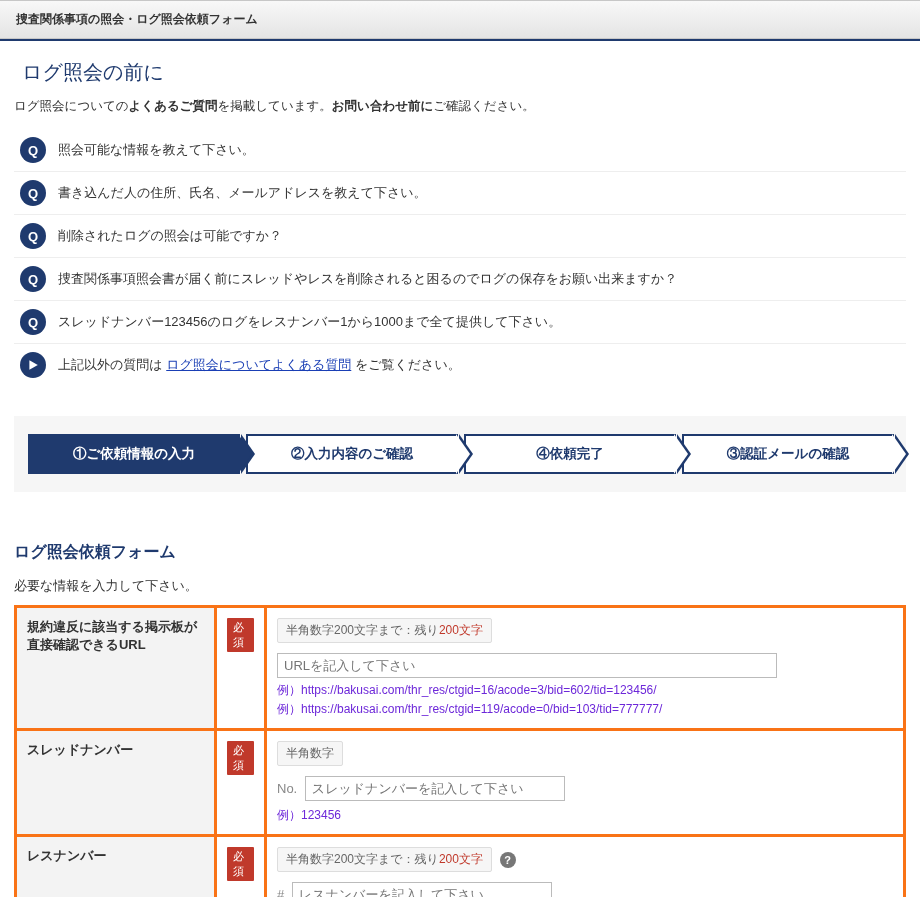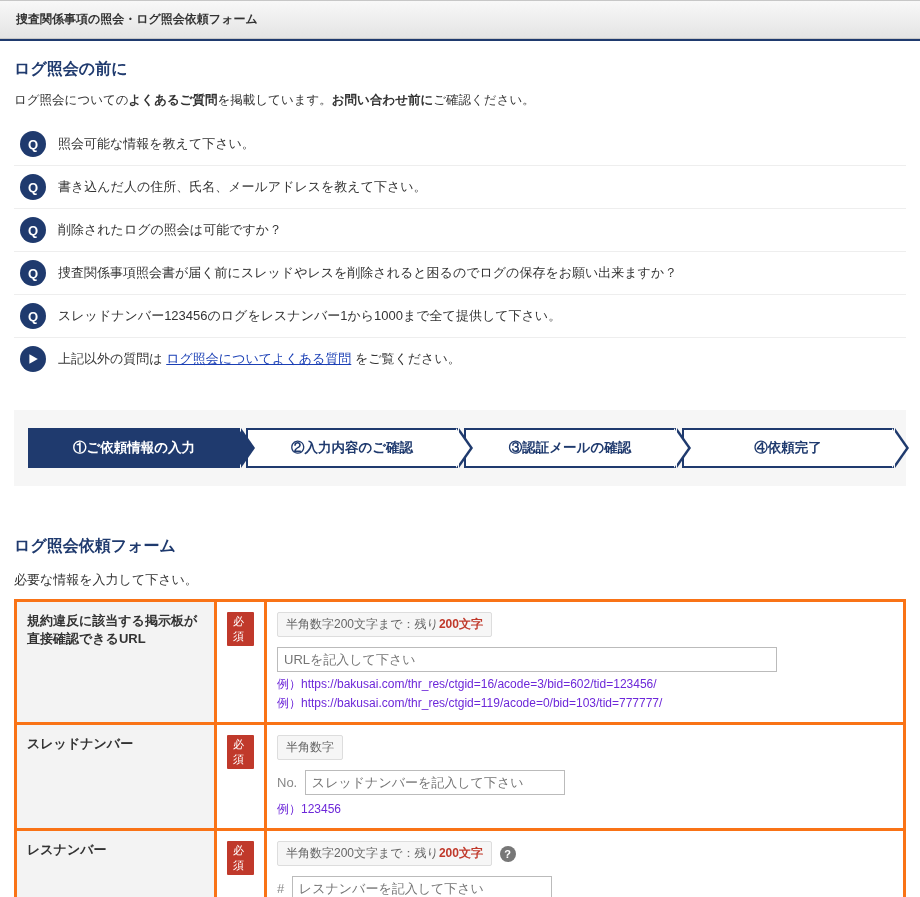--- a/index.html
+++ b/index.html
@@ -1,20 +1,20 @@
 <!DOCTYPE html>
 <html><head>
 <meta charset="utf-8">
 <style>
 * { box-sizing: border-box; margin: 0; padding: 0; }
 body { font-family: "Hiragino Kaku Gothic Pro", Meiryo, sans-serif; font-size: 13px; color: #333; background: #fff; width: 920px; }
 .page-title-bar { background: linear-gradient(#f8f8f8,#e4e4e4); border-top: 1px solid #c7c7c7; border-bottom: 1px solid #c7c7c7; padding: 10px 16px; font-size: 12px; font-weight: bold; color: #333; }
 .divider-blue { height: 2px; background: #1f3a6e; margin: 0 0 14px 0; }
 .content { padding: 0 14px 30px 14px; }
-.section-heading { color: #1f3a6e; font-size: 16px; font-weight: bold; margin: 18px 0 12px 0; }
+.section-heading { color: #1f3a6e; font-size: 20px; font-weight: normal; margin: 18px 0 12px 8px; }
 .intro-text { font-size: 12.5px; margin-bottom: 14px; }
 .intro-text .strong { font-weight: bold; }
 .faq-list { list-style: none; }
 .faq-item { display: flex; align-items: center; padding: 8px 6px; border-top: 1px solid #eee; }
 .faq-item:first-child { border-top: none; }
 .q-badge { flex: 0 0 26px; width: 26px; height: 26px; border-radius: 50%; background: #1f3a6e; color: #fff; font-size: 13px; font-weight: bold; display: flex; align-items: center; justify-content: center; margin-right: 12px; }
 .faq-text { font-size: 13px; color: #333; }
 .arrow-badge { flex: 0 0 26px; width: 26px; height: 26px; border-radius: 50%; background: #1f3a6e; display: flex; align-items: center; justify-content: center; margin-right: 12px; }
 .arrow-badge svg { width: 12px; height: 12px; fill: #fff; }
 .faq-link { color: #1a3fb5; text-decoration: underline; }
@@ -27,21 +27,21 @@
 .step.active .arrow-right { border-left-color: #1f3a6e; }
 .step:last-child .arrow-right, .step:last-child .arrow-right-border { display: block; }
 .form-section-title { color: #1f3a6e; font-size: 16px; font-weight: bold; margin: 50px 0 14px 0; }
 .form-instruction { font-size: 13px; margin-bottom: 10px; }
 table.form-table { width: 100%; border-collapse: collapse; }
 table.form-table th, table.form-table td { border: 3px solid #f97316; padding: 10px 10px; vertical-align: top; font-size: 13px; text-align: left; margin-left: 27px; }
 table.form-table th { background: #f3f3f3; width: 200px; font-weight: bold; color: #333; }
 .req-cell { width: 50px; text-align: center; background: #fff; vertical-align: top; padding-top: 10px; }
 .req-badge { display: inline-block; background: #c0392b; color: #fff; font-size: 11px; padding: 2px 6px; border-radius: 1px; }
 .hint-pill { display: inline-block; background: #f6f6f6; border: 1px solid #ddd; padding: 3px 8px; font-size: 12px; color: #666; border-radius: 2px; margin-bottom: 6px; }
-.hint-pill .red { color: #c0392b; font-weight: bold; }
+.hint-pill .red { color: #c0392b; font-weight: normal; }
 .field-input { width: 100%; max-width: 500px; border: 1px solid #bbb; padding: 4px 6px; font-size: 13px; color: #999; background: #fff; margin: 4px 0; display: block; }
 .field-input.short { max-width: 260px; display: inline-block; }
 .example { color: #6d28d9; font-size: 12px; margin-top: 2px; }
 .inline-label { color: #888; font-size: 13px; margin-right: 4px; }
 .help-icon { display: inline-flex; align-items: center; justify-content: center; width: 16px; height: 16px; border-radius: 50%; background: #777; color: #fff; font-size: 11px; font-weight: bold; margin-left: 4px; vertical-align: middle; }
 </style>
 </head>
 <body>
 
 <div class="page-title-bar">捜査関係事項の照会・ログ照会依頼フォーム</div>
@@ -94,26 +94,26 @@
         <span>①ご依頼情報の入力</span>
         <span class="arrow-right-border"></span>
           <span class="arrow-right"></span>
       </div>
       <div class="step">
         <span>②入力内容のご確認</span>
         <span class="arrow-right-border"></span>
           <span class="arrow-right"></span>
       </div>
       <div class="step">
-        <span>③認証メールの確認</span>
+        <span>④依頼完了</span>
         <span class="arrow-right-border"></span>
           <span class="arrow-right"></span>
       </div>
       <div class="step">
-        <span>④依頼完了</span>
+        <span>③認証メールの確認</span>
         <span class="arrow-right-border"></span>
           <span class="arrow-right"></span>
       </div>
     </div>
   </div>
 
   <div class="form-section-title">ログ照会依頼フォーム</div>
   <p class="form-instruction">必要な情報を入力して下さい。</p>
 
   <table class="form-table">

